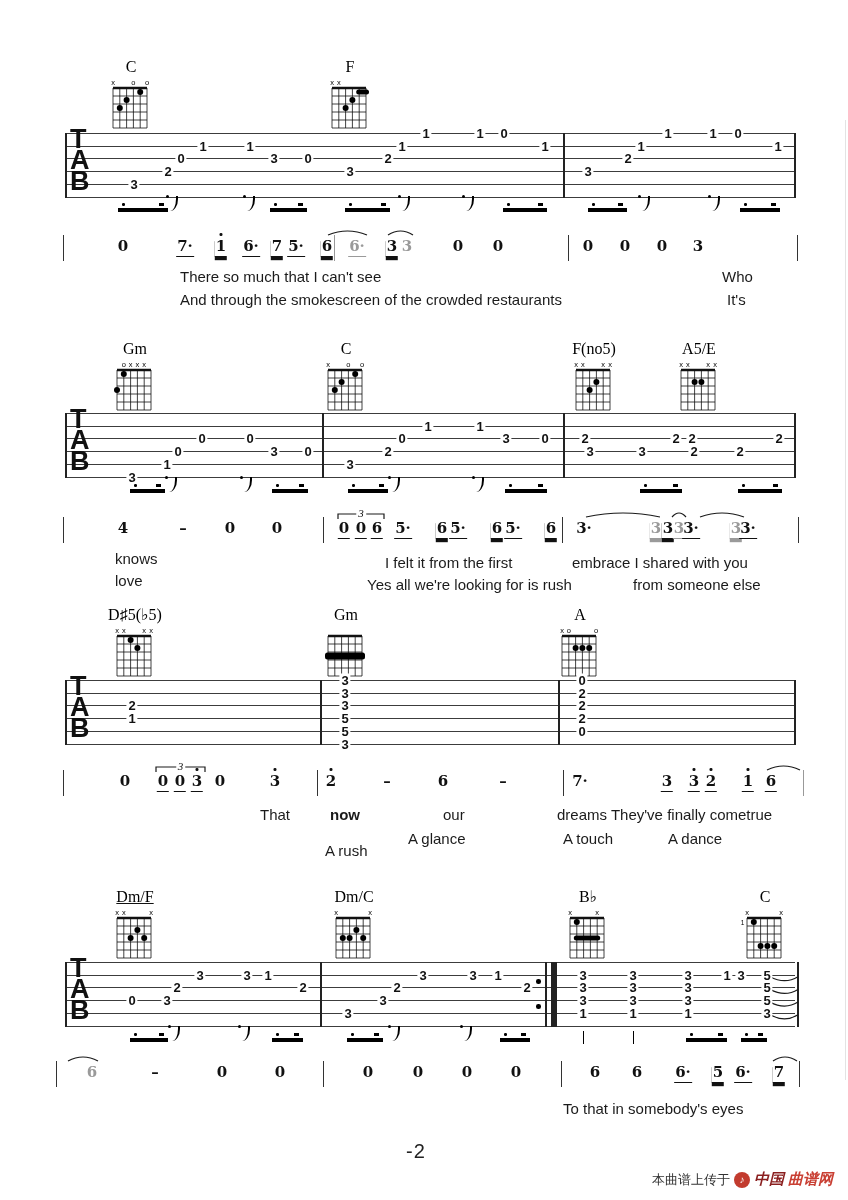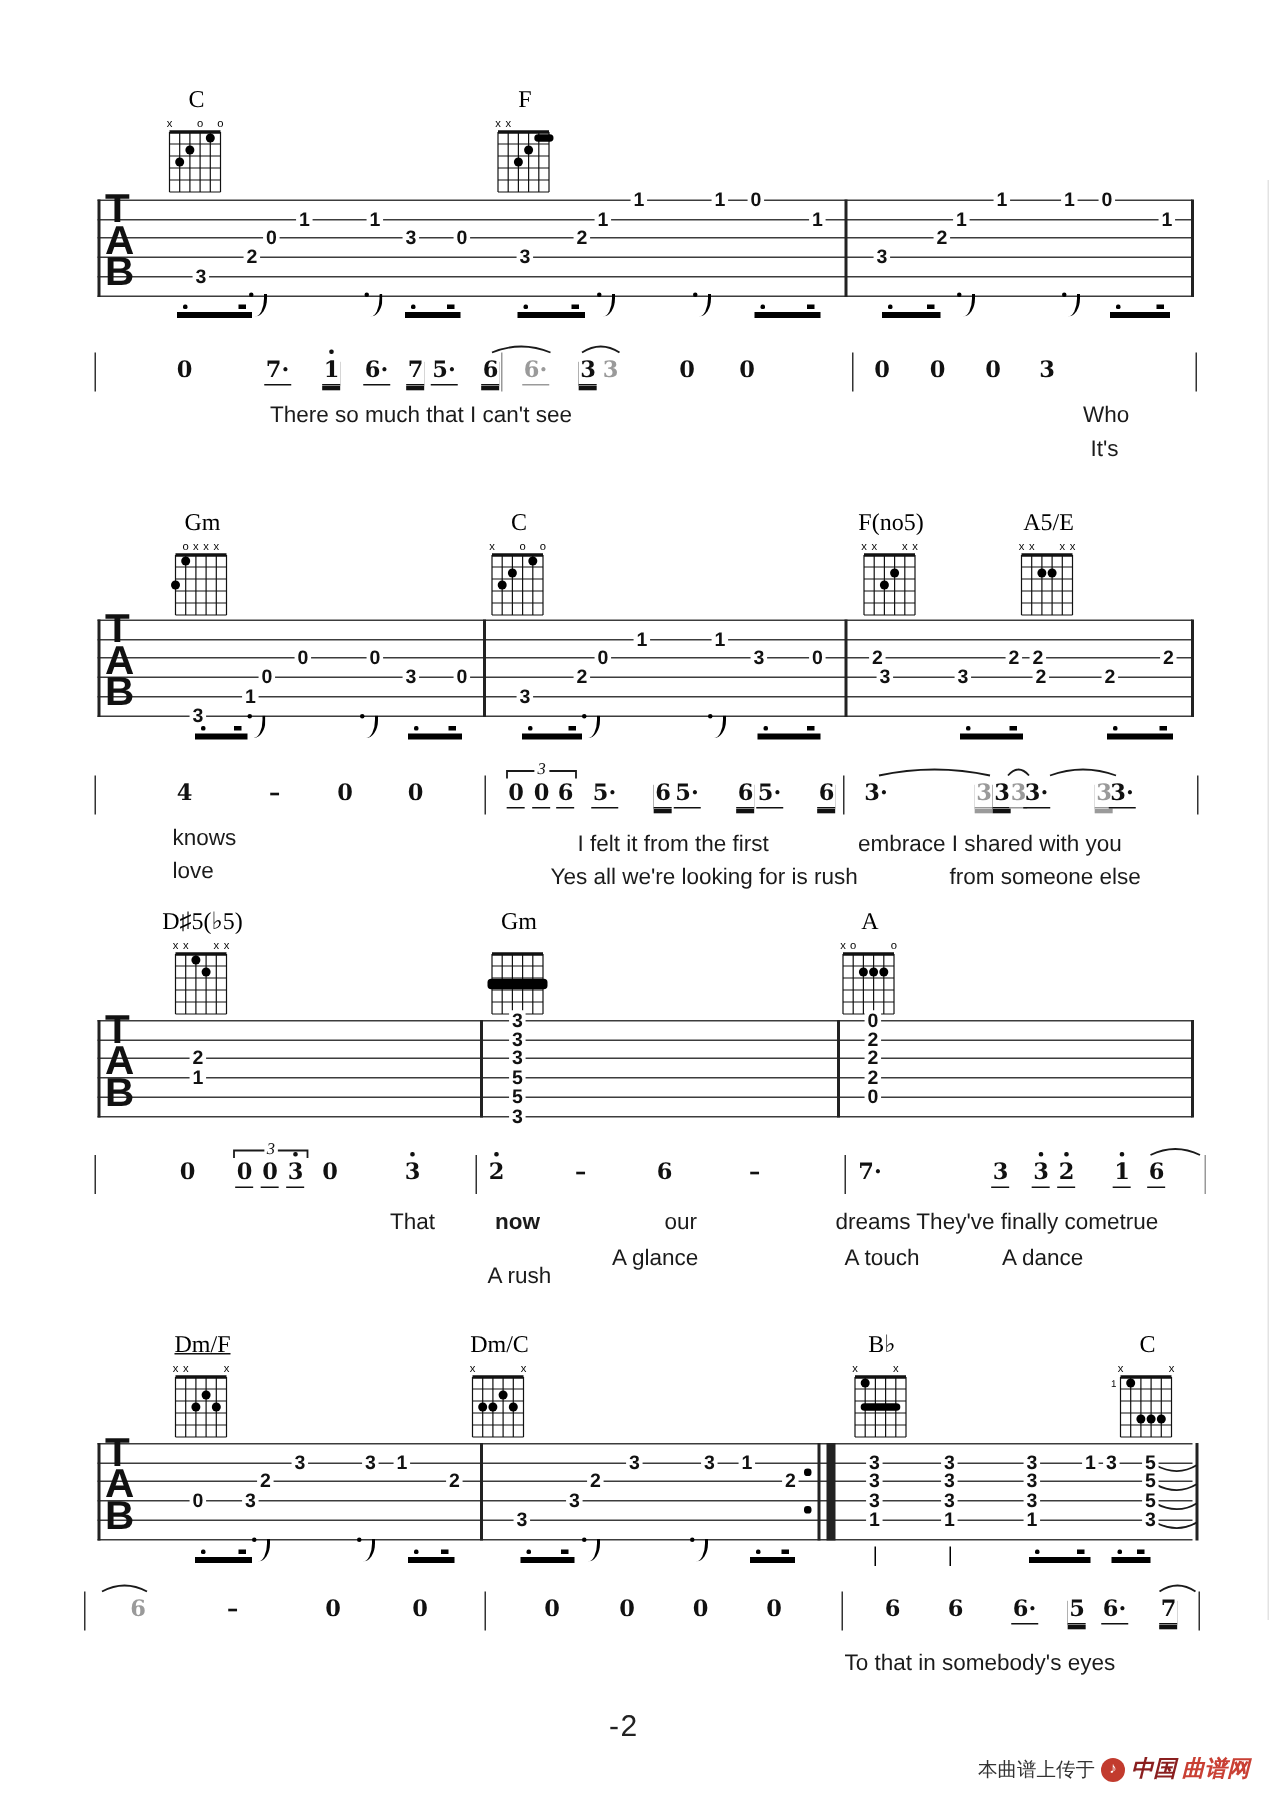--- a/index.html
+++ b/index.html
@@ -180,20 +180,21 @@
     <div class="jt" style="left: 357px; top: 238px; color: rgb(154, 154, 154); border-bottom: 1.6px solid currentcolor;">6·</div>
     <div class="jt" style="left: 392px; top: 238px; color: rgb(17, 17, 17); border-bottom: 1.6px solid currentcolor; box-shadow: currentcolor 0px 3.2px 0px 0px;">3</div>
     <div class="jt" style="left: 407px; top: 238px; color: rgb(154, 154, 154);">3</div>
     <div class="jt" style="left: 458px; top: 238px; color: rgb(17, 17, 17);">0</div>
     <div class="jt" style="left: 498px; top: 238px; color: rgb(17, 17, 17);">0</div>
     <div class="jt" style="left: 588px; top: 238px; color: rgb(17, 17, 17);">0</div>
     <div class="jt" style="left: 625px; top: 238px; color: rgb(17, 17, 17);">0</div>
     <div class="jt" style="left: 662px; top: 238px; color: rgb(17, 17, 17);">0</div>
     <div class="jt" style="left: 698px; top: 238px; color: rgb(17, 17, 17);">3</div>
     <div class="lyr" style="left: 180px; top: 268px;">There so much that I can't see</div>
+    <div class="lyr" style="left: 180px; top: 291px;">And through the smokescreen of the crowded restaurants</div>
     <div class="lyr" style="left: 722px; top: 268px;">Who</div>
     <div class="lyr" style="left: 727px; top: 291px;">It's</div>
     <div class="staffline" style="left: 65px; top: 413px; width: 730px;"></div>
     <div class="staffline" style="left: 65px; top: 425.7px; width: 730px;"></div>
     <div class="staffline" style="left: 65px; top: 438.4px; width: 730px;"></div>
     <div class="staffline" style="left: 65px; top: 451.1px; width: 730px;"></div>
     <div class="staffline" style="left: 65px; top: 463.8px; width: 730px;"></div>
     <div class="staffline" style="left: 65px; top: 476.5px; width: 730px;"></div>
     <div class="tabletter" style="left: 70px; top: 409px;">T</div>
     <div class="tabletter" style="left: 70px; top: 430px;">A</div>
@@ -552,21 +553,21 @@
         <line x1="17" y1="12" x2="17" y2="52" stroke="#111" stroke-width="0.8"></line>
         <line x1="23.8" y1="12" x2="23.8" y2="52" stroke="#111" stroke-width="0.8"></line>
         <line x1="30.6" y1="12" x2="30.6" y2="52" stroke="#111" stroke-width="0.8"></line>
         <line x1="37.4" y1="12" x2="37.4" y2="52" stroke="#111" stroke-width="0.8"></line>
         <line x1="44.2" y1="12" x2="44.2" y2="52" stroke="#111" stroke-width="0.8"></line>
         <line x1="51" y1="12" x2="51" y2="52" stroke="#111" stroke-width="0.8"></line>
         <circle cx="30.6" cy="32" r="3"></circle>
         <circle cx="37.4" cy="24" r="3"></circle>
         <circle cx="44.2" cy="32" r="3"></circle>
       </svg></div>
-    <div class="chord" style="left: 333px; top: 888px;"><div class="chord-name">Dm/C</div><svg width="70" height="56" viewBox="0 0 70 56">
+    <div class="chord" style="left: 354px; top: 888px;"><div class="chord-name">Dm/C</div><svg width="70" height="56" viewBox="0 0 70 56">
         <text x="17" y="8.5" font-size="7.5" text-anchor="middle" font-family="Liberation Sans, sans-serif">x</text>
         <text x="51" y="8.5" font-size="7.5" text-anchor="middle" font-family="Liberation Sans, sans-serif">x</text>
         <line x1="17" y1="12" x2="51" y2="12" stroke="#111" stroke-width="2.4"></line>
         <line x1="17" y1="20" x2="51" y2="20" stroke="#111" stroke-width="0.8"></line>
         <line x1="17" y1="28" x2="51" y2="28" stroke="#111" stroke-width="0.8"></line>
         <line x1="17" y1="36" x2="51" y2="36" stroke="#111" stroke-width="0.8"></line>
         <line x1="17" y1="44" x2="51" y2="44" stroke="#111" stroke-width="0.8"></line>
         <line x1="17" y1="52" x2="51" y2="52" stroke="#111" stroke-width="0.8"></line>
         <line x1="17" y1="12" x2="17" y2="52" stroke="#111" stroke-width="0.8"></line>
         <line x1="23.8" y1="12" x2="23.8" y2="52" stroke="#111" stroke-width="0.8"></line>

